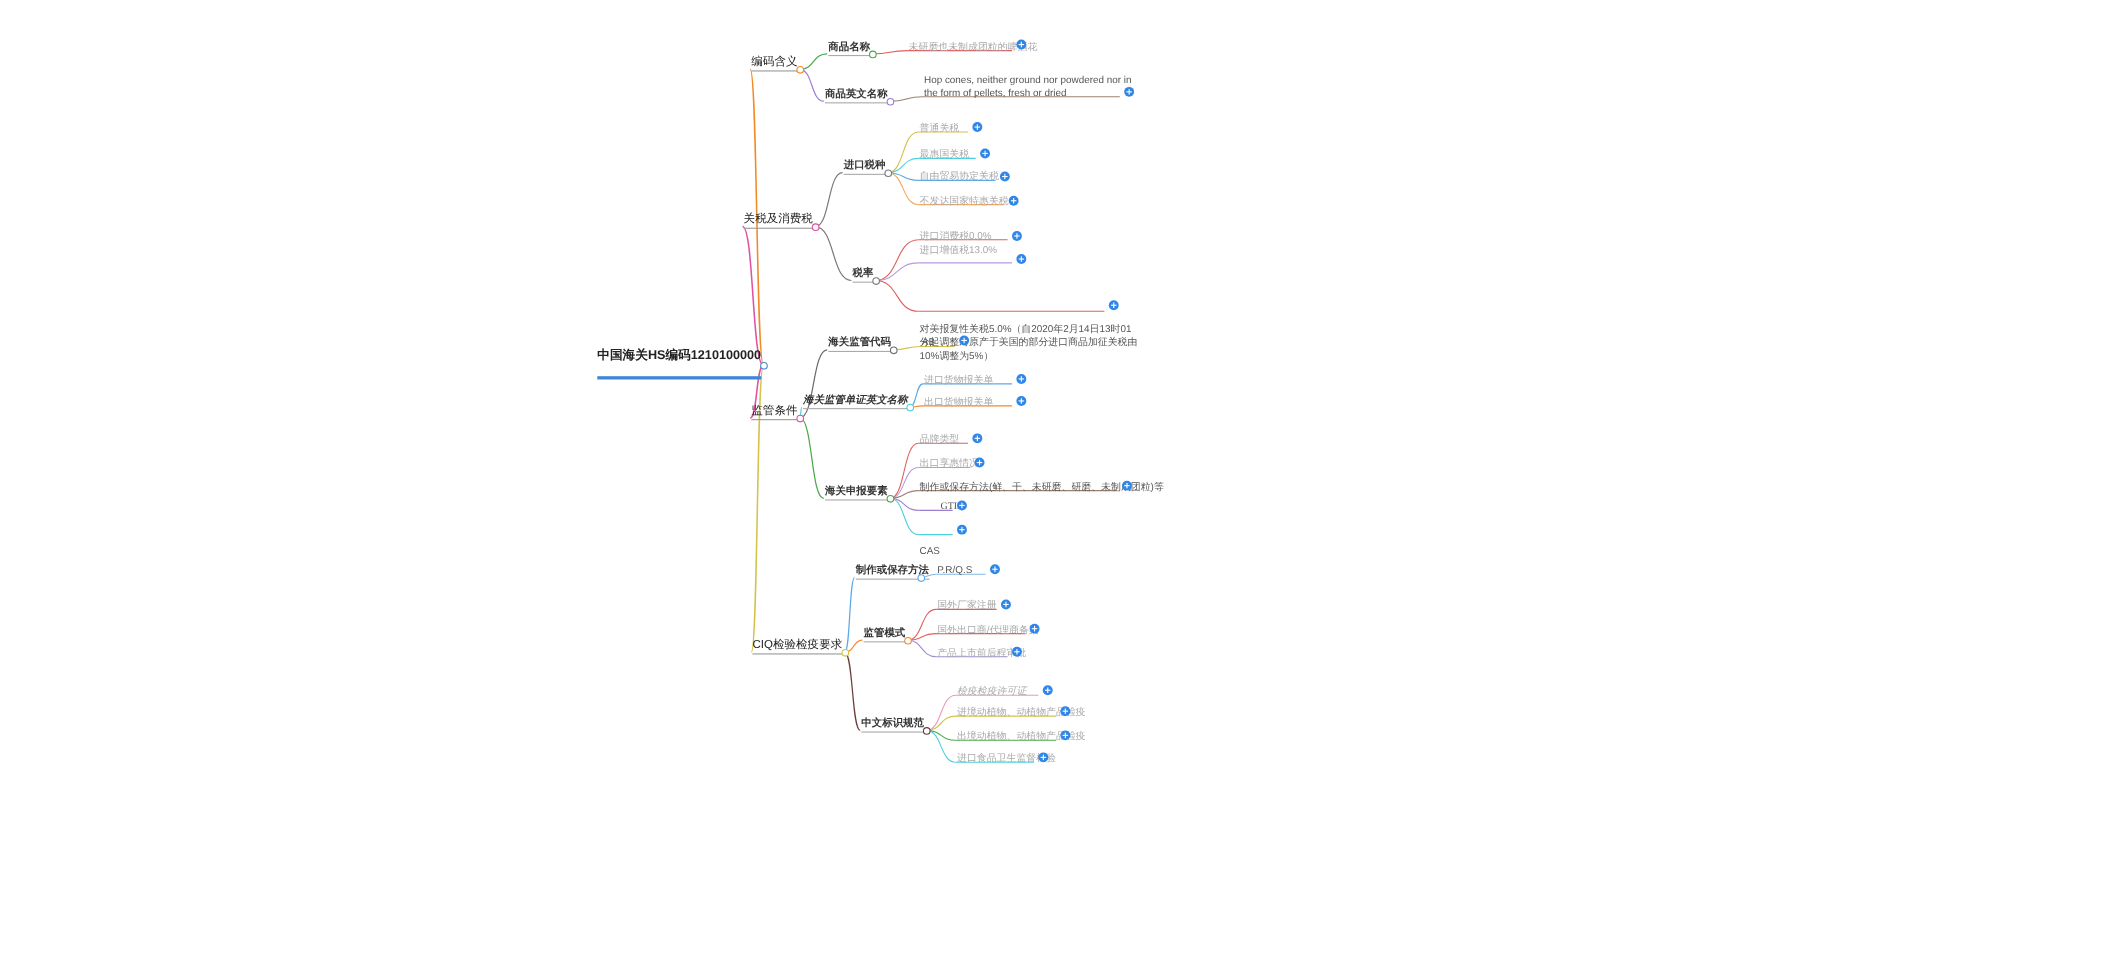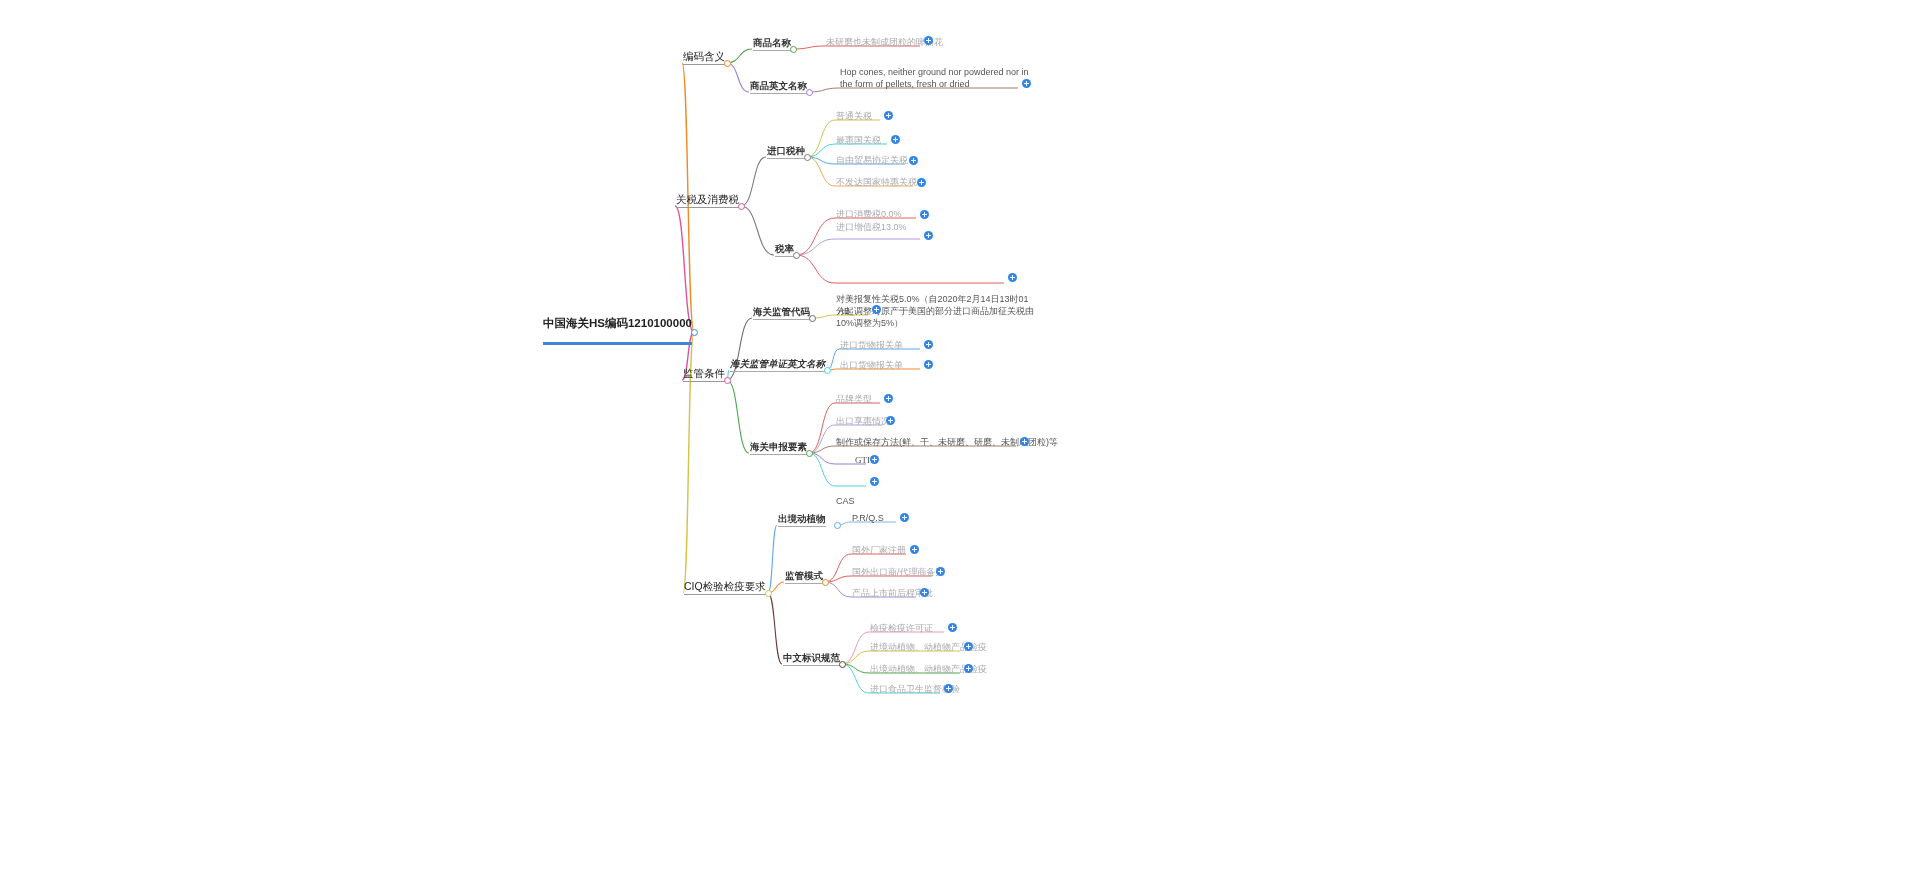--- a/index.html
+++ b/index.html
@@ -144,35 +144,35 @@
       <div class="node leaf" style="left: 836px; top: 416px;">出口享惠情况</div>
       <div class="plus" style="left: 885.5px; top: 415.5px;"></div>
       <div class="node leaf dark" style="left: 836px; top: 437px;">制作或保存方法(鲜、干、未研磨、研磨、未制成团粒)等</div>
       <div class="plus" style="left: 1019.5px; top: 436.5px;"></div>
       <div class="node leaf dark" style="left: 855px; top: 455px; font-family: Liberation Serif, serif;">GTIN</div>
       <div class="plus" style="left: 869.5px; top: 454.5px;"></div>
       <div class="node leaf dark" style="left: 836px; top: 496px;">CAS</div>
       <div class="plus" style="left: 869.5px; top: 476.5px;"></div>
       <div class="node lvl1" style="left: 684px; top: 580px;">CIQ检验检疫要求</div>
       <div class="dot" style="left: 764.5px; top: 589.5px; border-color: rgb(212, 194, 74);"></div>
-      <div class="node lvl2" style="left: 778px; top: 513px;">出境动植物</div>
+      <div class="node lvl2" style="left: 778px; top: 513px;">制作或保存方法</div>
       <div class="dot" style="left: 833.5px; top: 521.5px; border-color: rgb(90, 168, 232);"></div>
       <div class="node leaf dark" style="left: 852px; top: 513px;">P.R/Q.S</div>
       <div class="plus" style="left: 899.5px; top: 512.5px;"></div>
       <div class="node lvl2" style="left: 785px; top: 570px;">监管模式</div>
       <div class="dot" style="left: 821.5px; top: 578.5px; border-color: rgb(245, 135, 46);"></div>
       <div class="node leaf" style="left: 852px; top: 545px;">国外厂家注册</div>
       <div class="plus" style="left: 909.5px; top: 544.5px;"></div>
       <div class="node leaf" style="left: 852px; top: 567px;">国外出口商/代理商备案</div>
       <div class="plus" style="left: 935.5px; top: 566.5px;"></div>
       <div class="node leaf" style="left: 852px; top: 588px;">产品上市前后程审批</div>
       <div class="plus" style="left: 919.5px; top: 587.5px;"></div>
       <div class="node lvl2" style="left: 783px; top: 652px;">中文标识规范</div>
       <div class="dot" style="left: 838.5px; top: 660.5px; border-color: rgb(107, 58, 58);"></div>
-      <div class="node leaf" style="left: 870px; top: 623px;">檢疫检疫许可证</div>
+      <div class="node leaf" style="left: 870px; top: 623px; font-style: italic;">檢疫检疫许可证</div>
       <div class="plus" style="left: 947.5px; top: 622.5px;"></div>
       <div class="node leaf" style="left: 870px; top: 642px;">进境动植物、动植物产品检疫</div>
       <div class="plus" style="left: 963.5px; top: 641.5px;"></div>
       <div class="node leaf" style="left: 870px; top: 664px;">出境动植物、动植物产品检疫</div>
       <div class="plus" style="left: 963.5px; top: 663.5px;"></div>
       <div class="node leaf" style="left: 870px; top: 684px;">进口食品卫生监督检验</div>
       <div class="plus" style="left: 943.5px; top: 683.5px;"></div>
     </div>
 </div>
 

